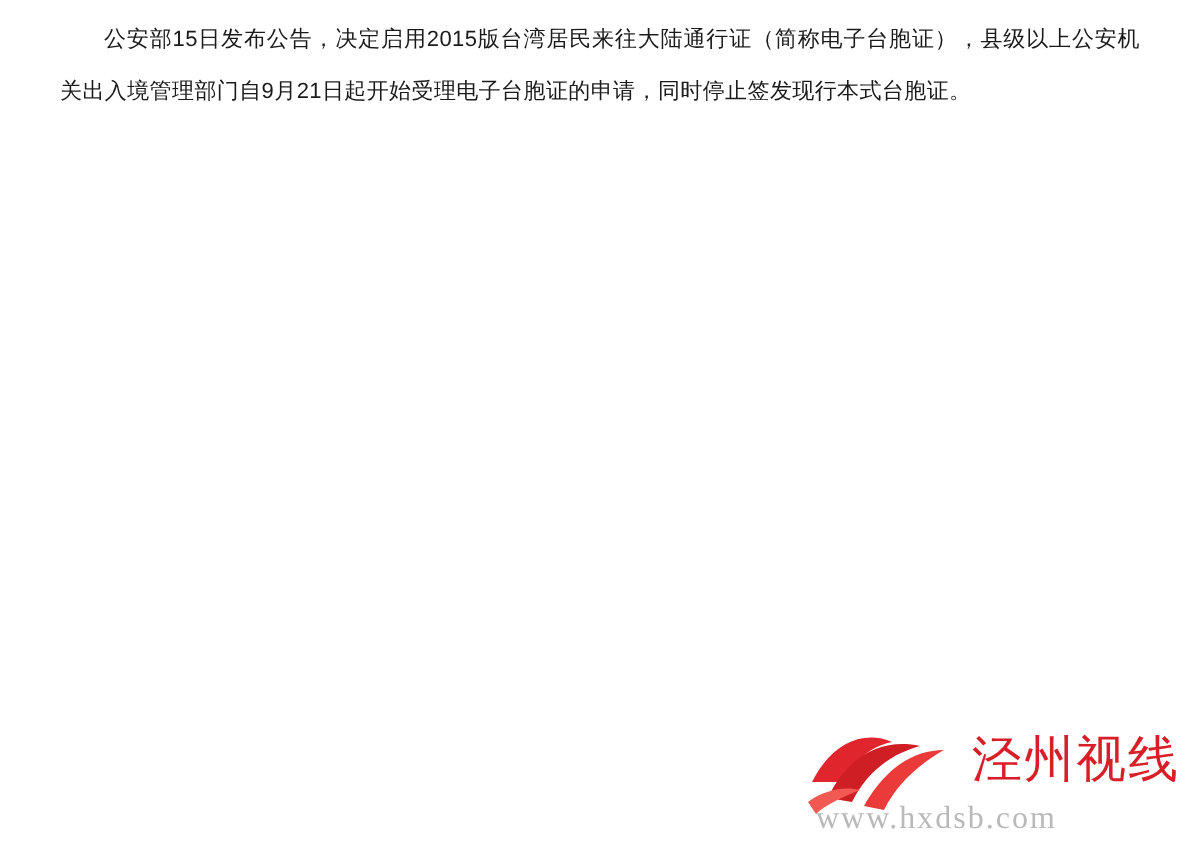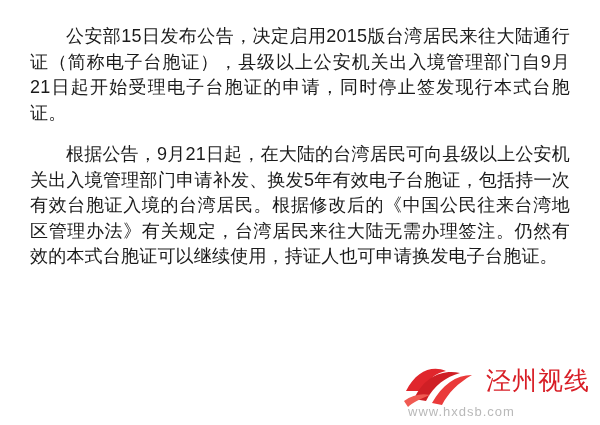--- a/index.html
+++ b/index.html
@@ -19,27 +19,27 @@
     height: 425px;
     background: #ffffff;
   }
   .article {
     position: absolute;
     top: 8px;
     left: 30px;
     width: 540px;
   }
   .para {
-    font-size: 18px;
+    font-size: 11px;
     line-height: 25.5px;
     color: #1a1a1a;
     text-align: justify;
     text-justify: inter-ideograph;
     text-indent: 2em;
-    margin: 16px 0 7px 0;
+    margin: 0 0 7px 0;
     letter-spacing: 0.2px;
   }
   
   .watermark {
     position: absolute;
     right: 8px;
     bottom: 4px;
     width: 190px;
     height: 62px;
   }
@@ -60,34 +60,33 @@
     color: #d81e26;
     font-family: "Liberation Sans", sans-serif;
     letter-spacing: 1px;
     font-weight: 400;
     text-shadow: 0 0 1px rgba(255,255,255,0.6);
   }
   .wm-url {
     position: absolute;
     left: 6px;
     bottom: 2px;
-    font-size: 13px;
+    font-size: 16px;
     color: #b9b9b9;
     letter-spacing: 1px;
-    font-family: Liberation Sans, sans-serif;
+    font-family: Liberation Serif, serif;
   }
 </style>
 </head>
 <body>
 
 <div id="page">
 
   <div class="article">
     <p class="para">公安部15日发布公告，决定启用2015版台湾居民来往大陆通行证（简称电子台胞证），县级以上公安机关出入境管理部门自9月21日起开始受理电子台胞证的申请，同时停止签发现行本式台胞证。</p>
-    <p class="para">根据公告，9月21日起，在大陆的台湾居民可向县级以上公安机关出入境管理部门申请补发、换发5年有效电子台胞证，包括持一次有效台胞证入境的台湾居民。根据修改后的《中国公民往来台湾地区管理办法》有关规定，台湾居民来往大陆无需办理签注。仍然有效的本式台胞证可以继续使用，持证人也可申请换发电子台胞证。</p>
   </div>
 
   <div class="watermark">
     <span class="wm-logo">
       <svg width="74" height="48" viewBox="0 0 74 48" xmlns="http://www.w3.org/2000/svg">
         <path d="M4 30 C14 10, 30 4, 44 10 C34 12, 26 18, 20 30 Z" fill="#e0262c"></path>
         <path d="M12 38 C22 16, 40 8, 58 12 C44 16, 32 24, 24 40 Z" fill="#cf1f25"></path>
         <path d="M30 42 C40 24, 54 14, 70 14 C56 22, 46 32, 40 44 Z" fill="#ea3a3a"></path>
         <path d="M2 40 C10 34, 20 32, 28 34 C18 38, 10 42, 6 46 Z" fill="#f05a52"></path>
       </svg>

